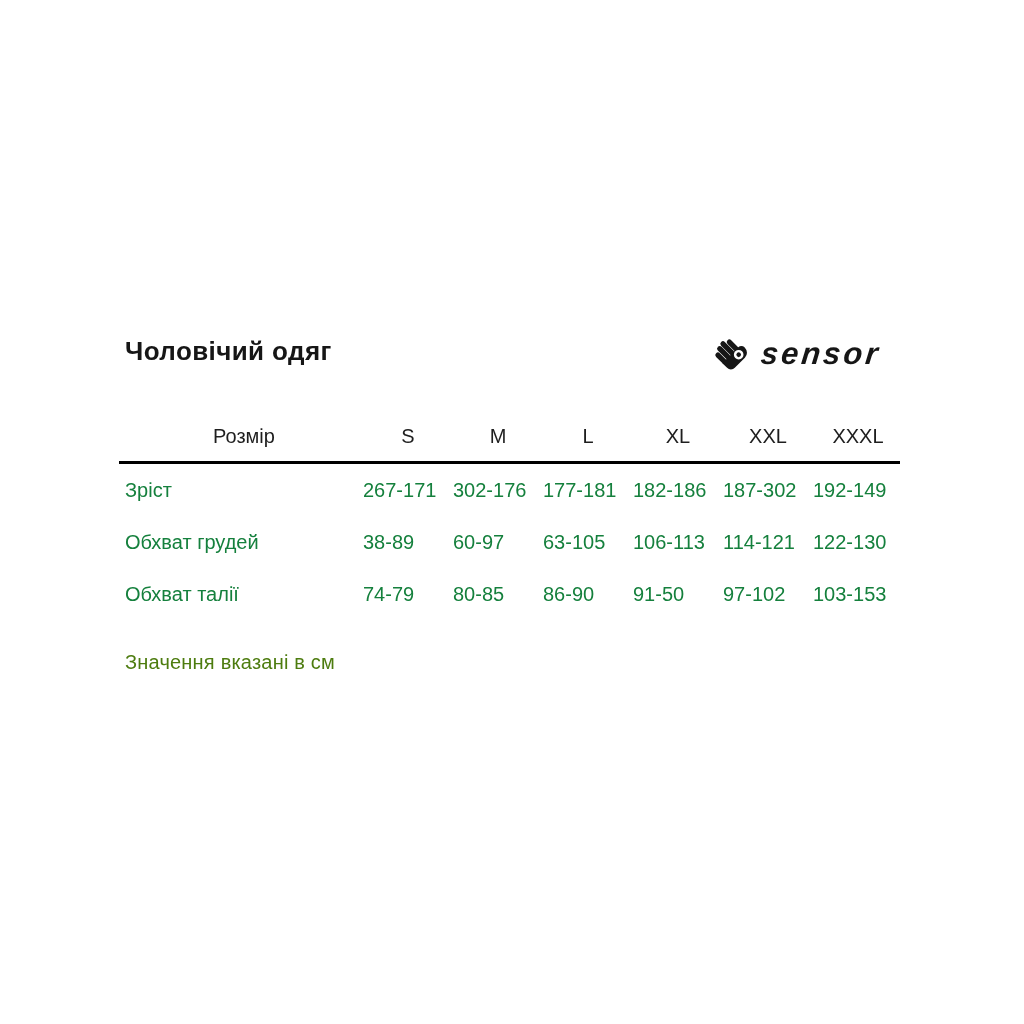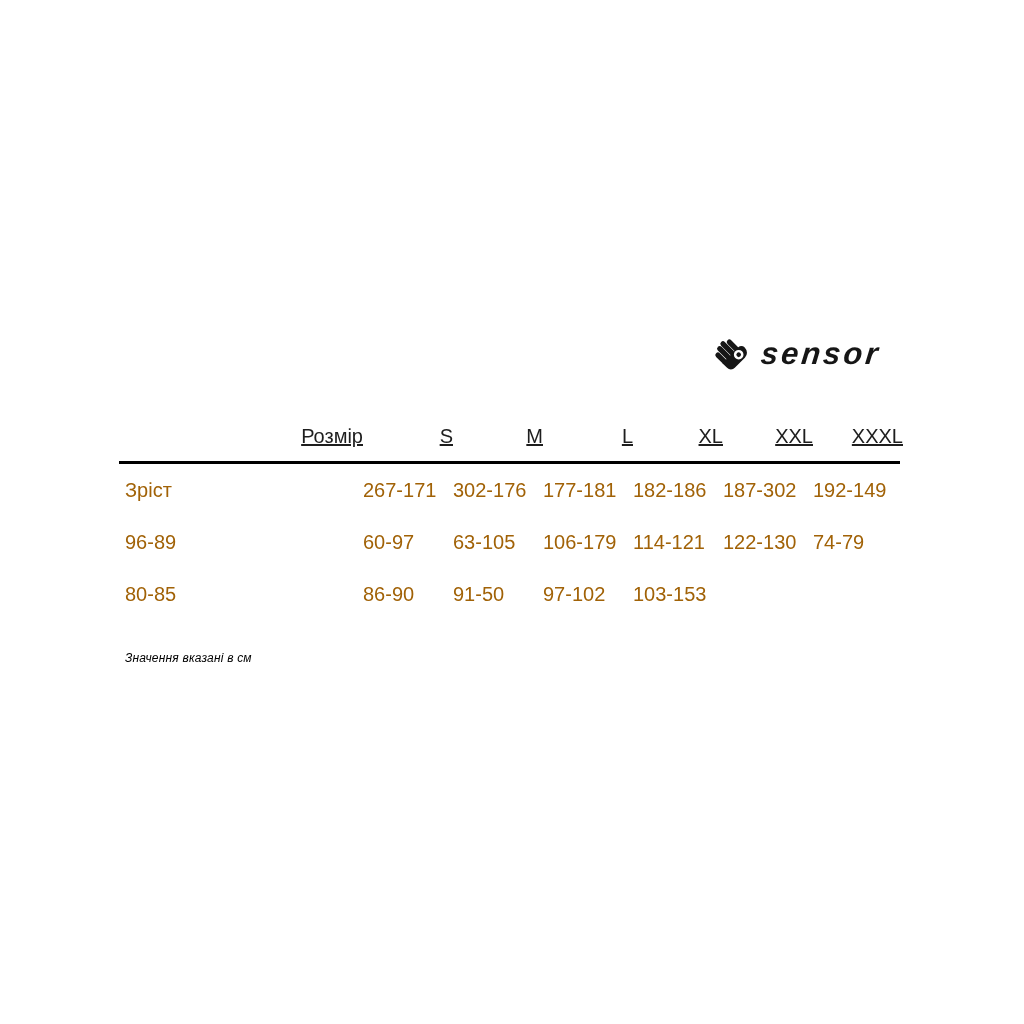--- a/index.html
+++ b/index.html
@@ -50,57 +50,57 @@
   .thead {
     position: absolute;
     left: 125px;
     top: 423px;
     display: grid;
     grid-template-columns: 238px repeat(6, 90px);
     font-size: 20px;
     line-height: 26px;
     color: #1e1e1e;
   }
-  .thead .cell { text-align: right; text-decoration: underline; }
+  .thead .cell { text-align: center; }
   .rule {
     position: absolute;
     left: 119px;
     top: 461px;
     width: 781px;
     height: 3px;
     background: #000000;
   }
   .tbody {
     position: absolute;
     left: 125px;
     top: 464px;
     display: grid;
     grid-template-columns: 238px repeat(6, 90px);
     grid-auto-rows: 52px;
     align-items: center;
     font-size: 20px;
-    color: #a16207;
+    color: #15803d;
   }
   .tbody .cell { white-space: nowrap; }
   .units-note {
     position: absolute;
     left: 125px;
     top: 651px;
-    font-size: 12px;
+    font-size: 20px;
     letter-spacing: 0.2px;
-    color: #000000;
+    color: #4d7c0f;
     white-space: nowrap;
-    font-style: italic;
   }
 </style>
 </head>
 <body>
 
 <div class="canvas">
 
+  <div class="page-title">Чоловічий одяг</div>
 
   <div class="brand">
     <span>
       <svg class="brand-icon" width="46" height="50" viewBox="-10 -10 84 84" aria-hidden="true">
         <g transform="rotate(-45 32 34)" fill="#161616">
           <rect x="13" y="15" width="9.5" height="26" rx="4.7"></rect>
           <rect x="23.5" y="9" width="9.5" height="30" rx="4.7"></rect>
           <rect x="34" y="7" width="9.5" height="32" rx="4.7"></rect>
           <rect x="44.5" y="13" width="9.5" height="28" rx="4.7"></rect>
           <path d="M13 36 h41 a8 8 0 0 1 8 8 v1 a13 13 0 0 1 -13 13 h-26 a10 10 0 0 1 -10 -10 z"></path>
@@ -125,27 +125,29 @@
 
   <div class="tbody">
     <div class="cell">Зріст</div>
     <div class="cell">267-171</div>
     <div class="cell">302-176</div>
     <div class="cell">177-181</div>
     <div class="cell">182-186</div>
     <div class="cell">187-302</div>
     <div class="cell">192-149</div>
 
-    <div class="cell">96-89</div>
+    <div class="cell">Обхват грудей</div>
+    <div class="cell">38-89</div>
     <div class="cell">60-97</div>
     <div class="cell">63-105</div>
-    <div class="cell">106-179</div>
+    <div class="cell">106-113</div>
     <div class="cell">114-121</div>
     <div class="cell">122-130</div>
 
+    <div class="cell">Обхват талії</div>
     <div class="cell">74-79</div>
     <div class="cell">80-85</div>
     <div class="cell">86-90</div>
     <div class="cell">91-50</div>
     <div class="cell">97-102</div>
     <div class="cell">103-153</div>
   </div>
 
   <div class="units-note">Значення вказані в см</div>
 

